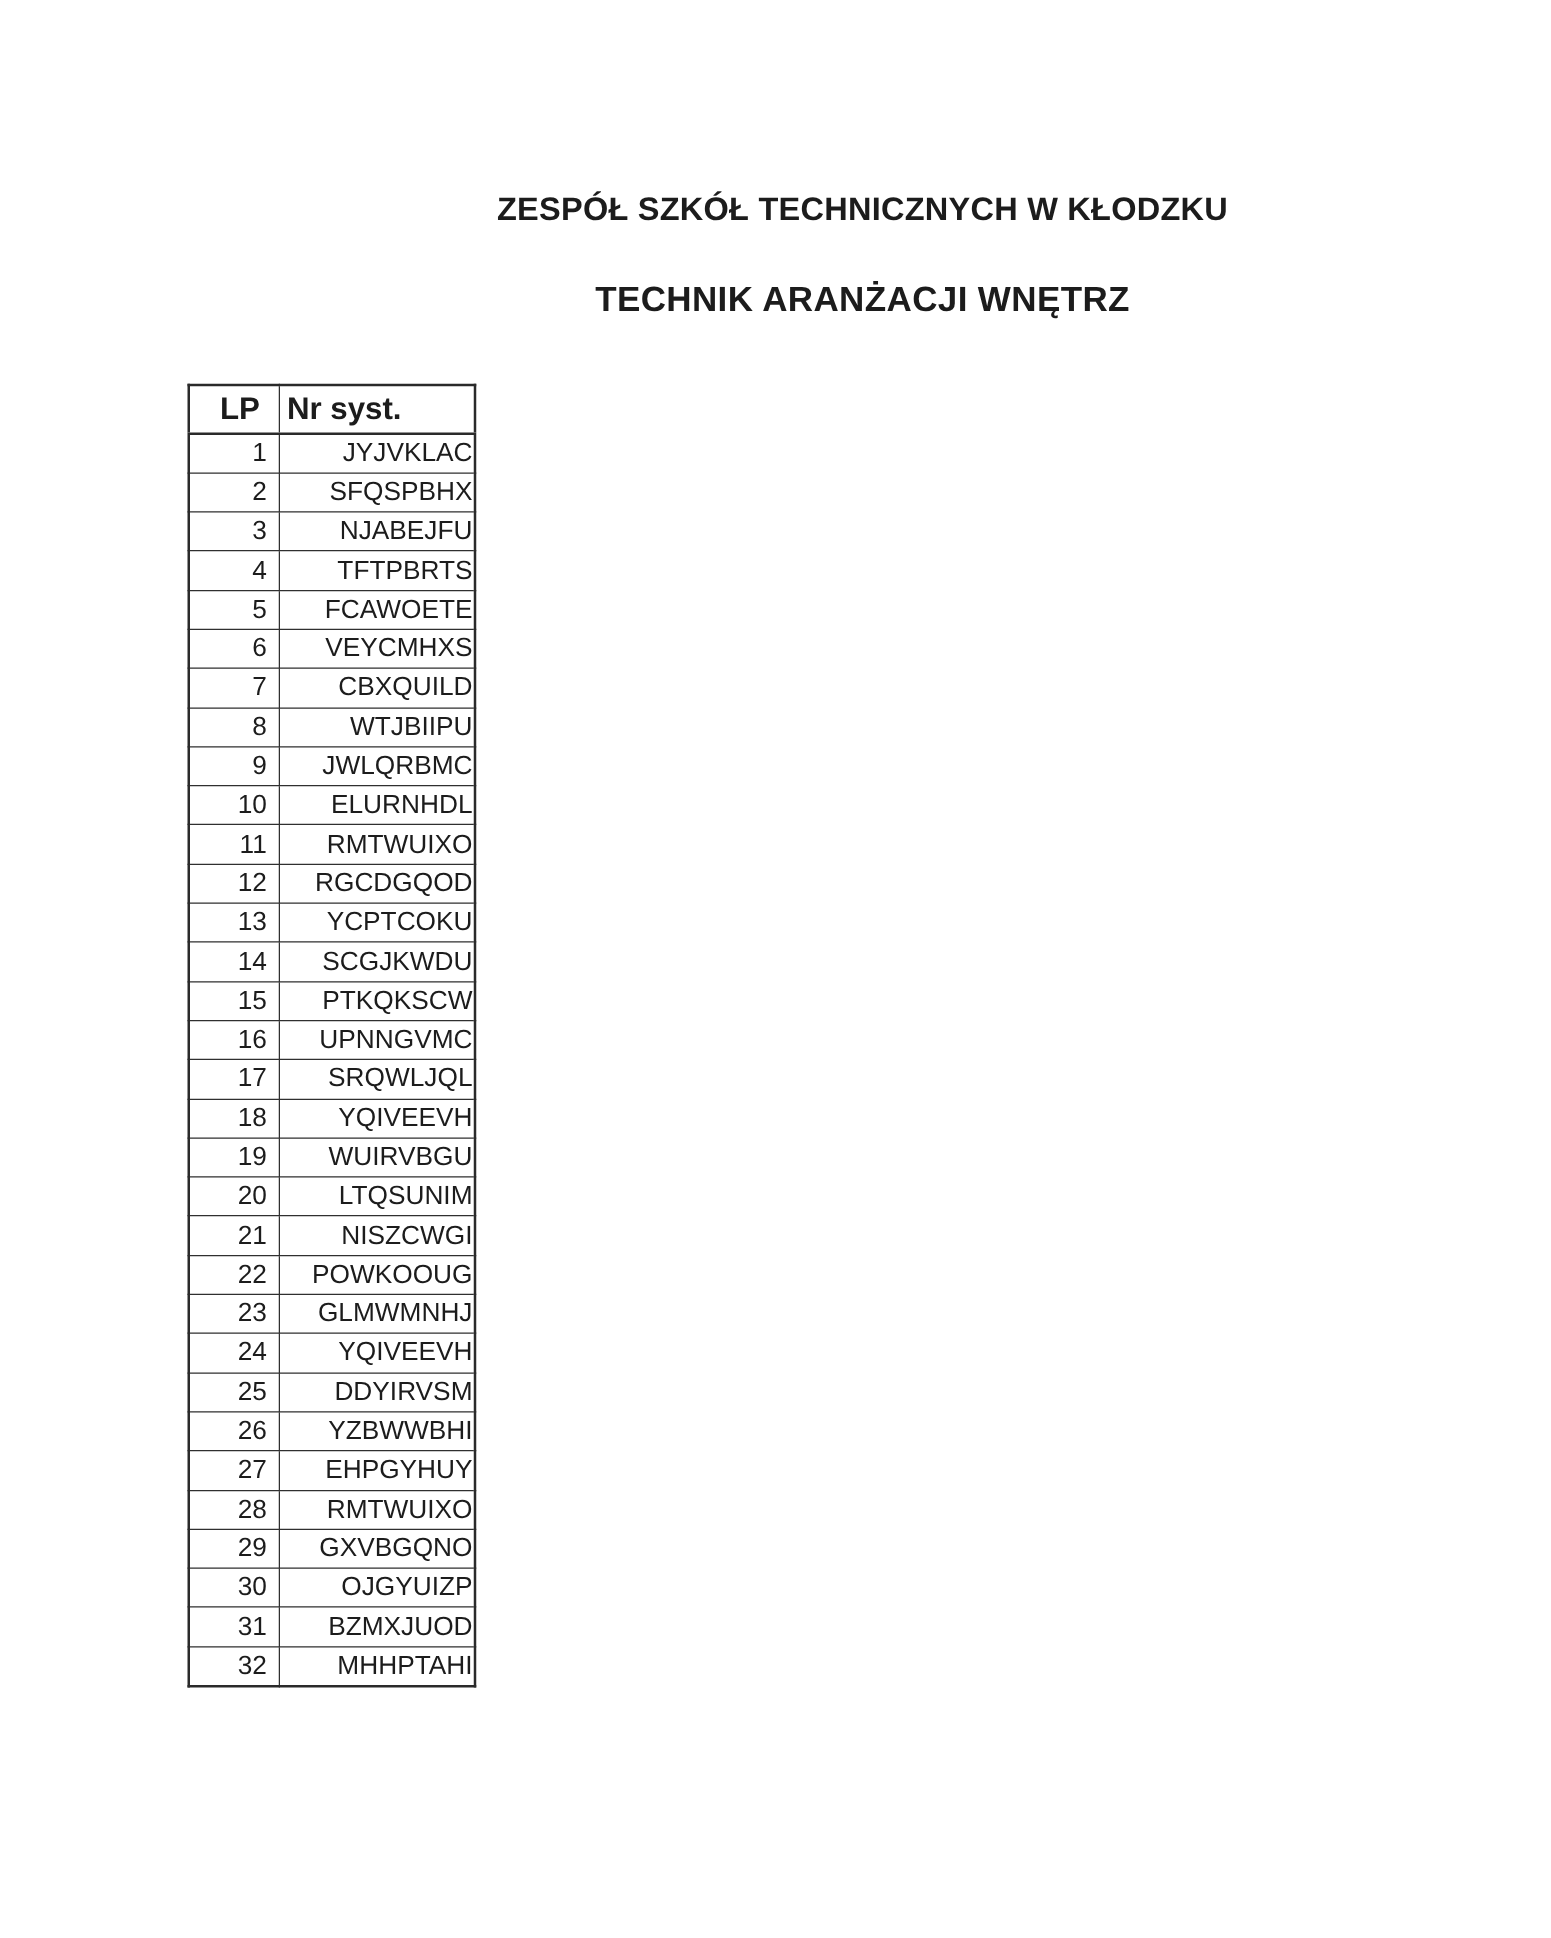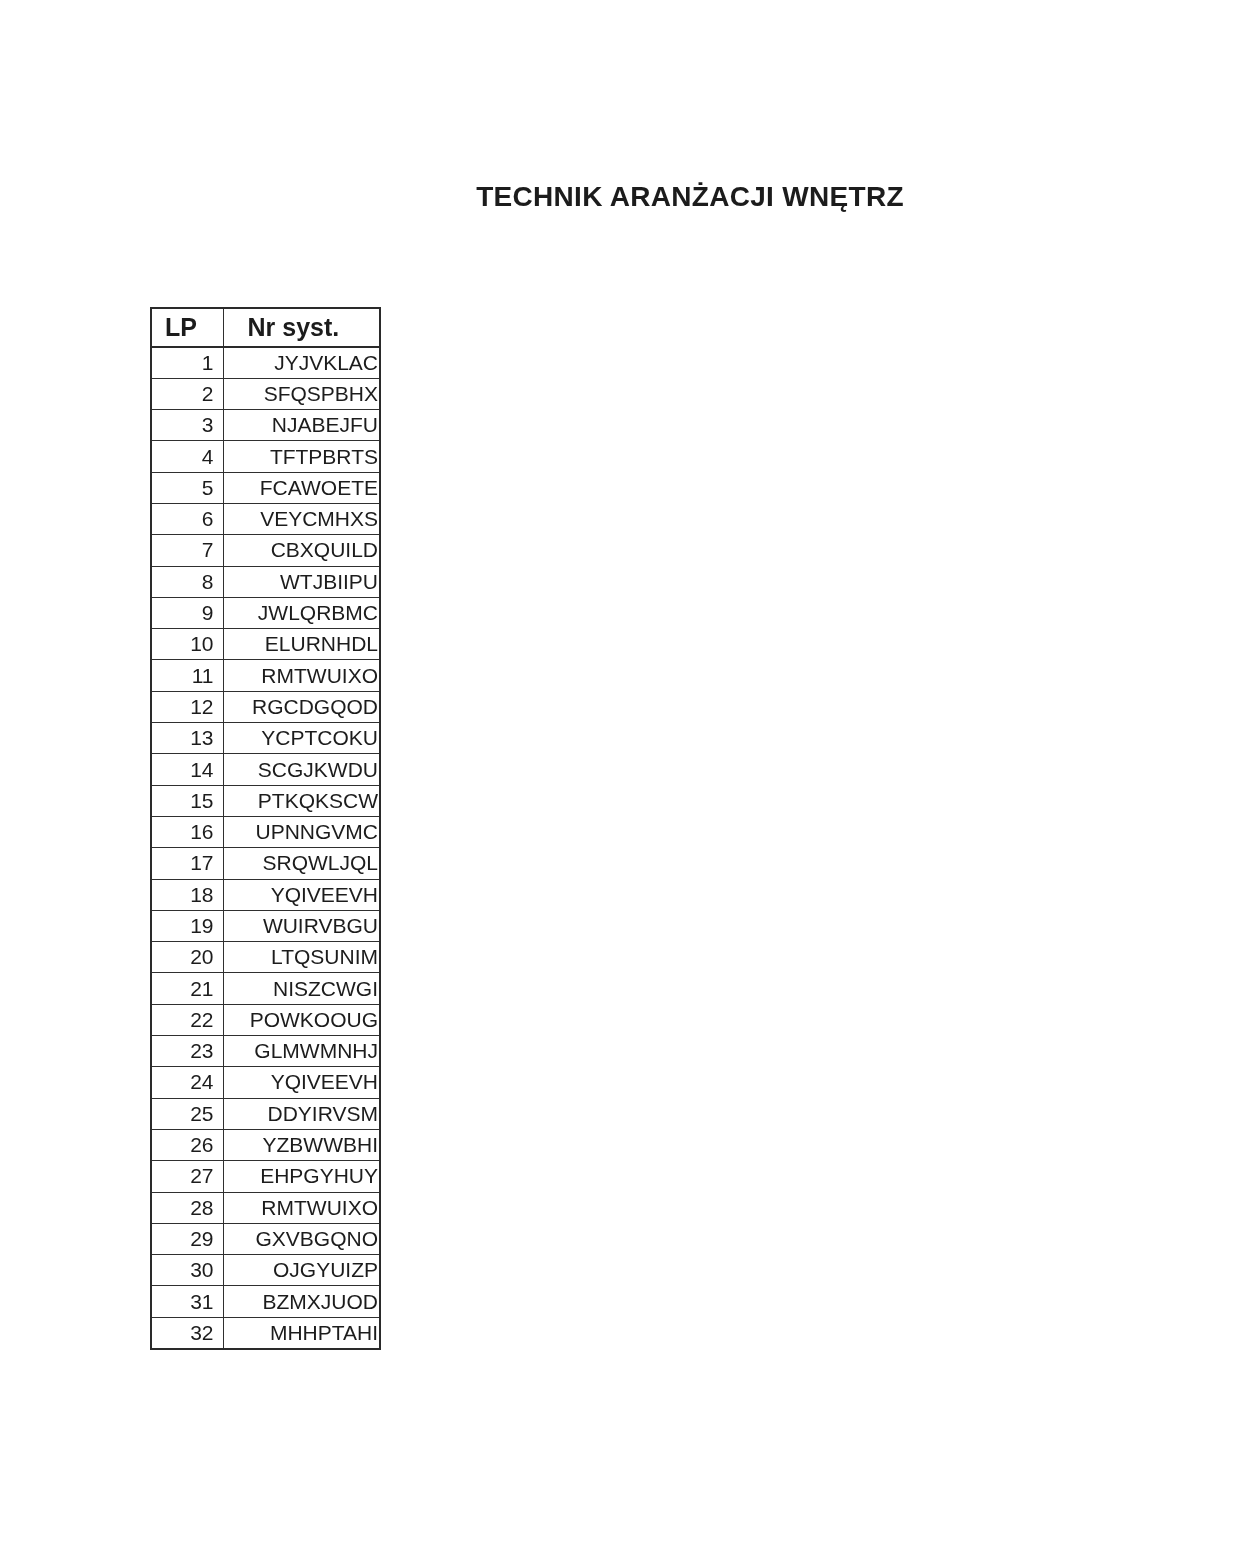--- a/index.html
+++ b/index.html
@@ -55,25 +55,25 @@
   }
   table.students thead th {
     border-bottom: 2px solid #2a2a2a;
     height: 39px;
     font-size: 25px;
     font-weight: bold;
     text-align: left;
   }
   th.col-lp {
     width: 72px;
-    padding-left: 13px;
+    padding-left: 24px;
   }
   th.col-nr {
     width: 157px;
-    padding-left: 24px;
+    padding-left: 6px;
   }
   table.students td {
     height: 31.3px;
     font-size: 21px;
     font-weight: normal;
   }
   td.cell-lp {
     text-align: right;
     padding-right: 9px;
   }
@@ -81,20 +81,21 @@
     text-align: right;
     padding-left: 9px;
   }
 </style>
 </head>
 <body>
 
 <div class="page">
 
   <header class="titles">
+    <div class="title-line">ZESPÓŁ SZKÓŁ TECHNICZNYCH W KŁODZKU</div>
     <div class="section-title">TECHNIK ARANŻACJI WNĘTRZ</div>
   </header>
 
   <table class="students">
     <thead>
       <tr>
         <th class="col-lp">LP</th>
         <th class="col-nr">Nr syst.</th>
       </tr>
     </thead>

